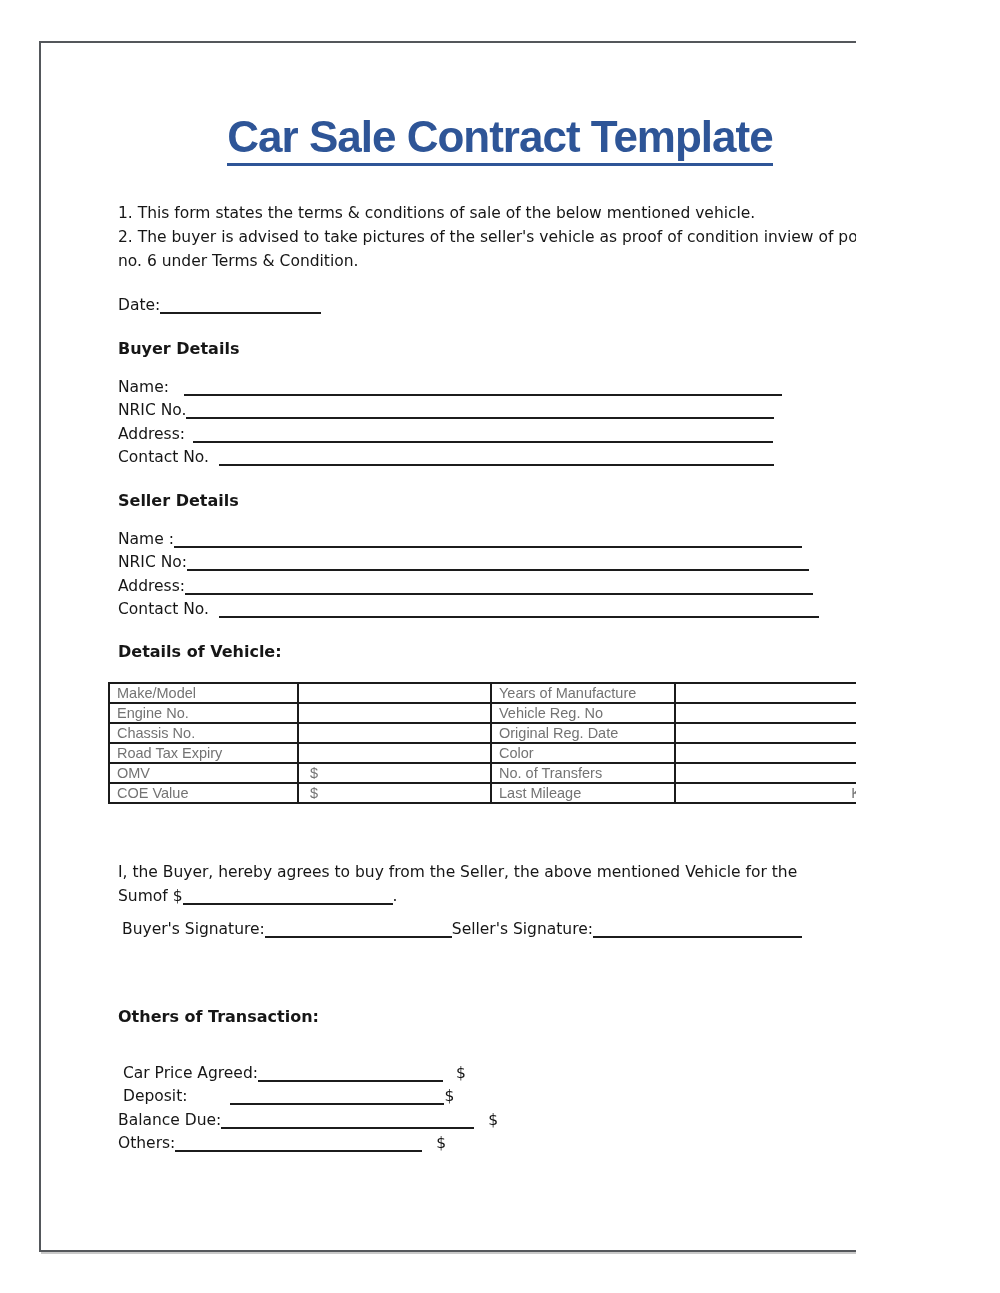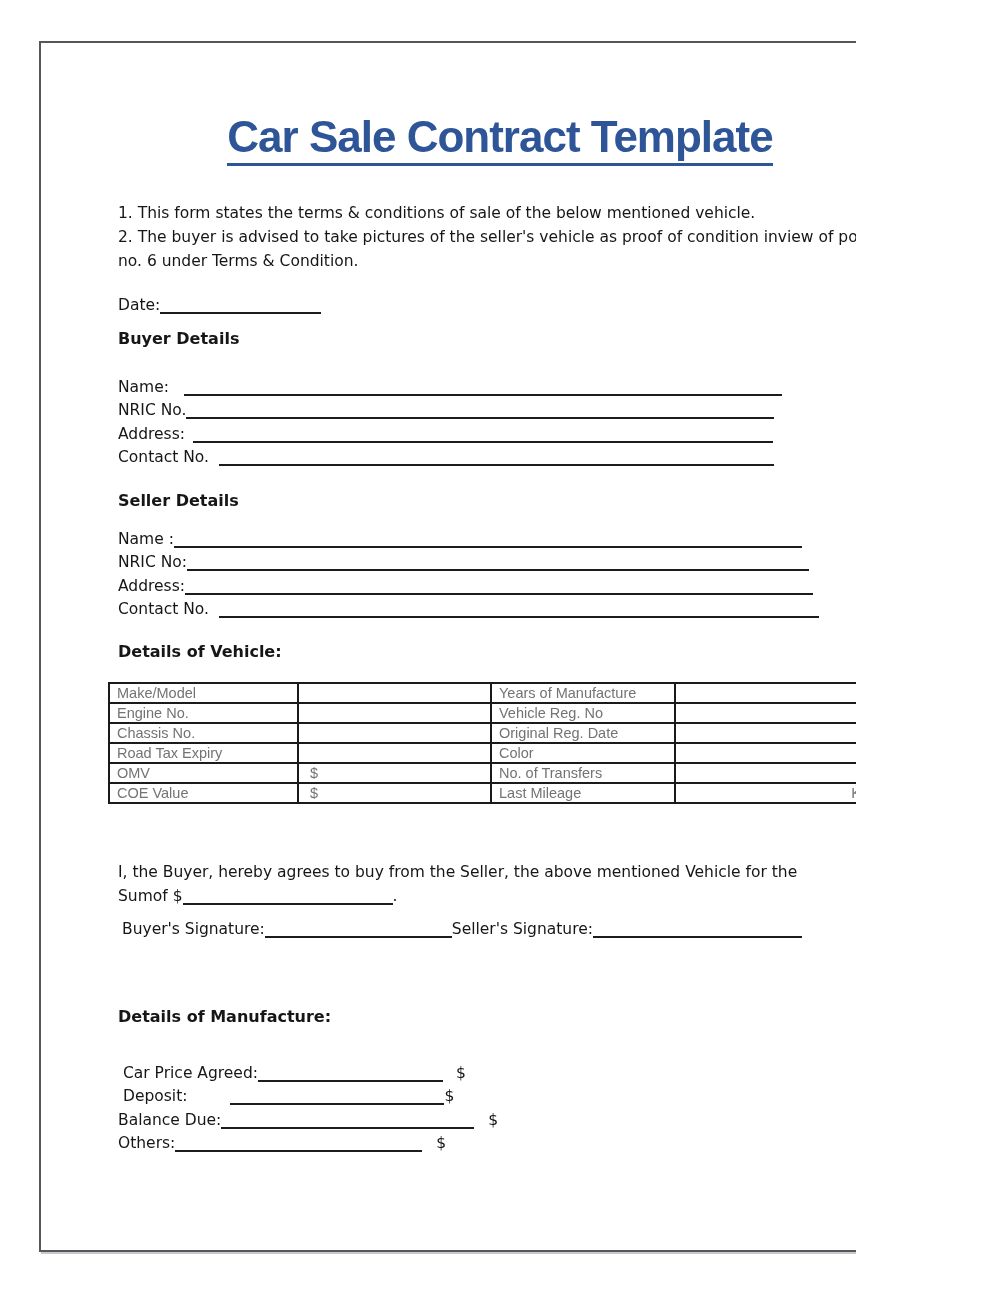--- a/index.html
+++ b/index.html
@@ -24,21 +24,21 @@
   .notes p{margin:0;}
   
   .fline{white-space:nowrap;font-size:15.5px;}
   .lbl{display:inline-block;}
   .blank{
     display:inline-block;height:4px;border-bottom:2px solid #1c1c1c;
     vertical-align:-4px;
   }
   .heading{font-weight:700;font-size:16px;}
   .date-line{left:118px;top:296px;}
-  .h-buyer{left:118px;top:329px;}
+  .h-buyer{left:118px;top:339px;}
   .fields{line-height:23.4px;}
   .f-buyer{left:118px;top:376px;}
   .h-seller{left:118px;top:491px;}
   .f-seller{left:118px;top:528px;}
   .h-vehicle{left:118px;top:642px;}
   
   .vtable{
     position:absolute;left:108px;top:682px;width:767px;
     border-collapse:collapse;table-layout:fixed;
     font-family:"Liberation Sans",sans-serif;font-size:14.5px;color:#737373;
@@ -145,21 +145,21 @@
 
   <div class="abs agreement">
     <div>I, the Buyer, hereby agrees to buy from the Seller, the above mentioned Vehicle for the</div>
     <div class="fline"><span class="lbl">Sumof $</span><span class="blank" style="width:210px"></span><span>.</span></div>
   </div>
 
   <div class="abs fline sigline">
     <span class="lbl">Buyer's Signature:</span><span class="blank" style="width:187px"></span><span class="lbl" style="">Seller's Signature:</span><span class="blank" style="width:209px"></span>
   </div>
 
-  <div class="abs fline heading h-trans">Details of Manufacture:</div>
+  <div class="abs fline heading h-trans">Others of Transaction:</div>
 
   <div class="abs fields f-trans">
     <div class="fline tindent"><span class="lbl">Car Price Agreed:</span><span class="blank" style="width:185px"></span><span class="cur" style="margin-left:13px">$</span></div>
     <div class="fline tindent"><span class="lbl">Deposit:</span><span class="blank" style="width:214px;margin-left:43px"></span><span class="cur">$</span></div>
     <div class="fline"><span class="lbl">Balance Due:</span><span class="blank" style="width:253px"></span><span class="cur" style="margin-left:14px">$</span></div>
     <div class="fline"><span class="lbl">Others:</span><span class="blank" style="width:247px"></span><span class="cur" style="margin-left:14px">$</span></div>
   </div>
 </div>
 
 </body></html>

